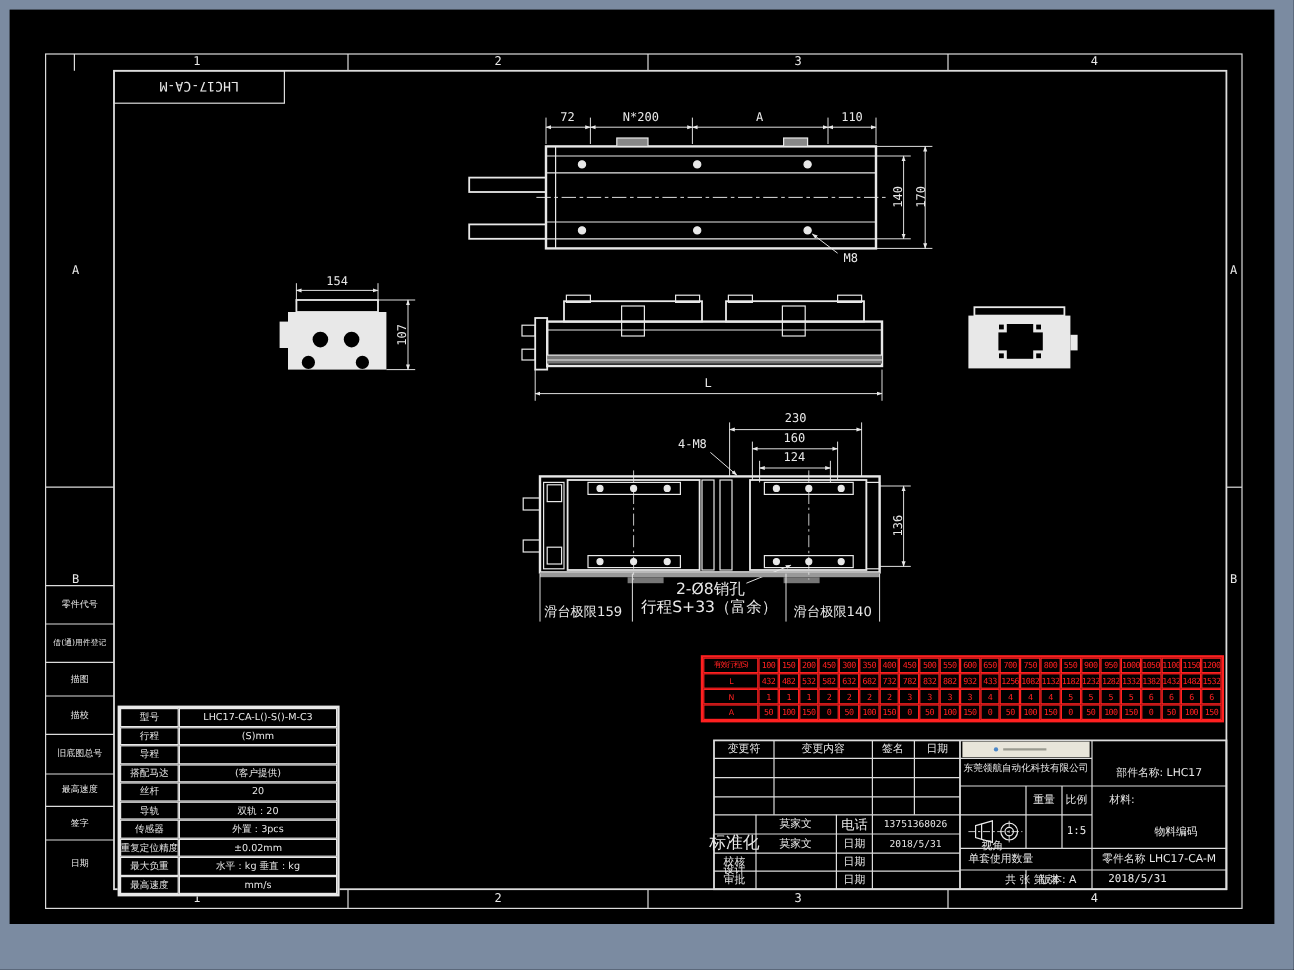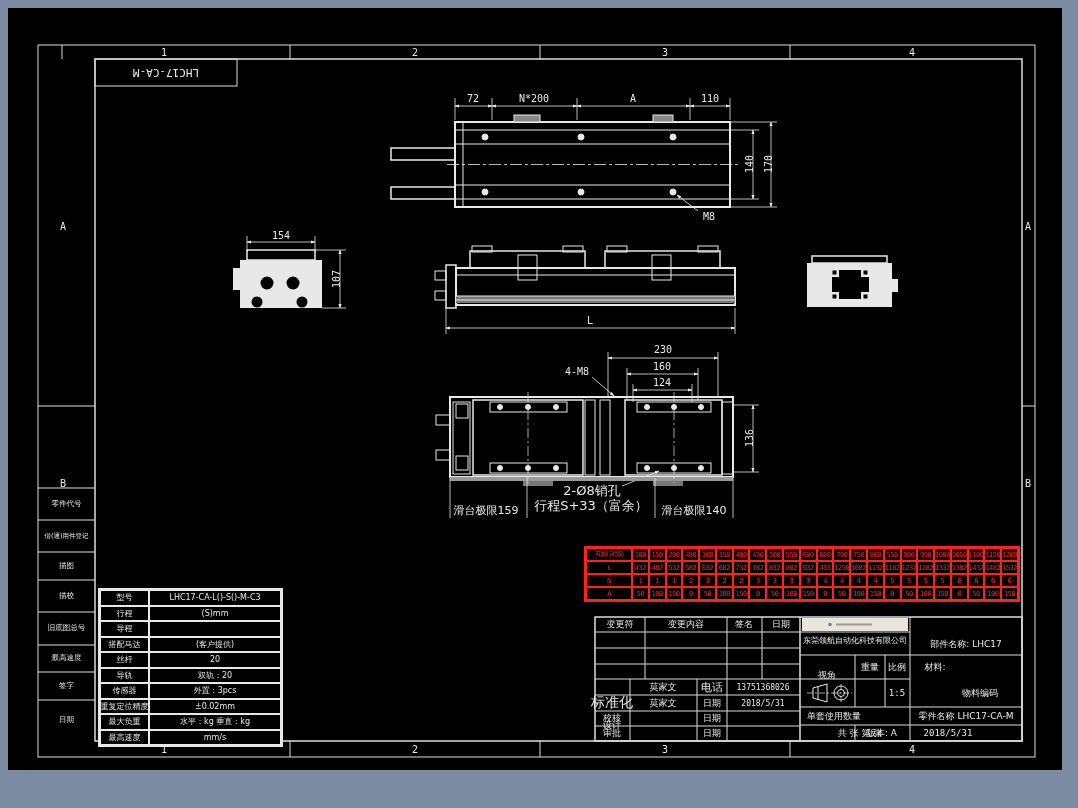--- a/index.html
+++ b/index.html
@@ -439,21 +439,21 @@
   <div class="lbl" style="left:763px;top:703px;font-size:8px">2018/5/31</div>
 
   <div class="lbl cjk" style="left:612px;top:718px;font-size:9px">校核</div>
   <div class="lbl cjk" style="left:712px;top:718px;font-size:9px">日期</div>
 
   <div class="lbl cjk" style="left:612px;top:733px;font-size:9px">审批</div>
   <div class="lbl cjk" style="left:712px;top:733px;font-size:9px">日期</div>
 
   <div class="lbl cjk" style="left:855px;top:640px;font-size:8px">东莞领航自动化科技有限公司</div>
   <div class="lbl cjk" style="left:966px;top:644px;font-size:9px">部件名称: LHC17</div>
-  <div class="lbl cjk" style="left:827px;top:675px;font-size:9px">视角</div>
+  <div class="lbl cjk" style="left:827px;top:705px;font-size:9px">视角</div>
   <div class="lbl cjk" style="left:870px;top:667px;font-size:9px">重量</div>
   <div class="lbl cjk" style="left:897px;top:667px;font-size:9px">比例</div>
   <div class="lbl cjk" style="left:935px;top:667px;font-size:9px">材料:</div>
   <div class="lbl" style="left:897px;top:693px;font-size:9px">1:5</div>
   <div class="lbl cjk" style="left:980px;top:693px;font-size:9px">物料编码</div>
   <div class="lbl cjk" style="left:834px;top:716px;font-size:9px">单套使用数量</div>
   <div class="lbl cjk" style="left:966px;top:716px;font-size:9px">零件名称 LHC17-CA-M</div>
   <div class="lbl cjk" style="left:860px;top:733px;font-size:9px">共 张 第 张</div>
   <div class="lbl cjk" style="left:882px;top:733px;font-size:9px">版本: A</div>
   <div class="lbl" style="left:948px;top:733px;font-size:9px">2018/5/31</div>

